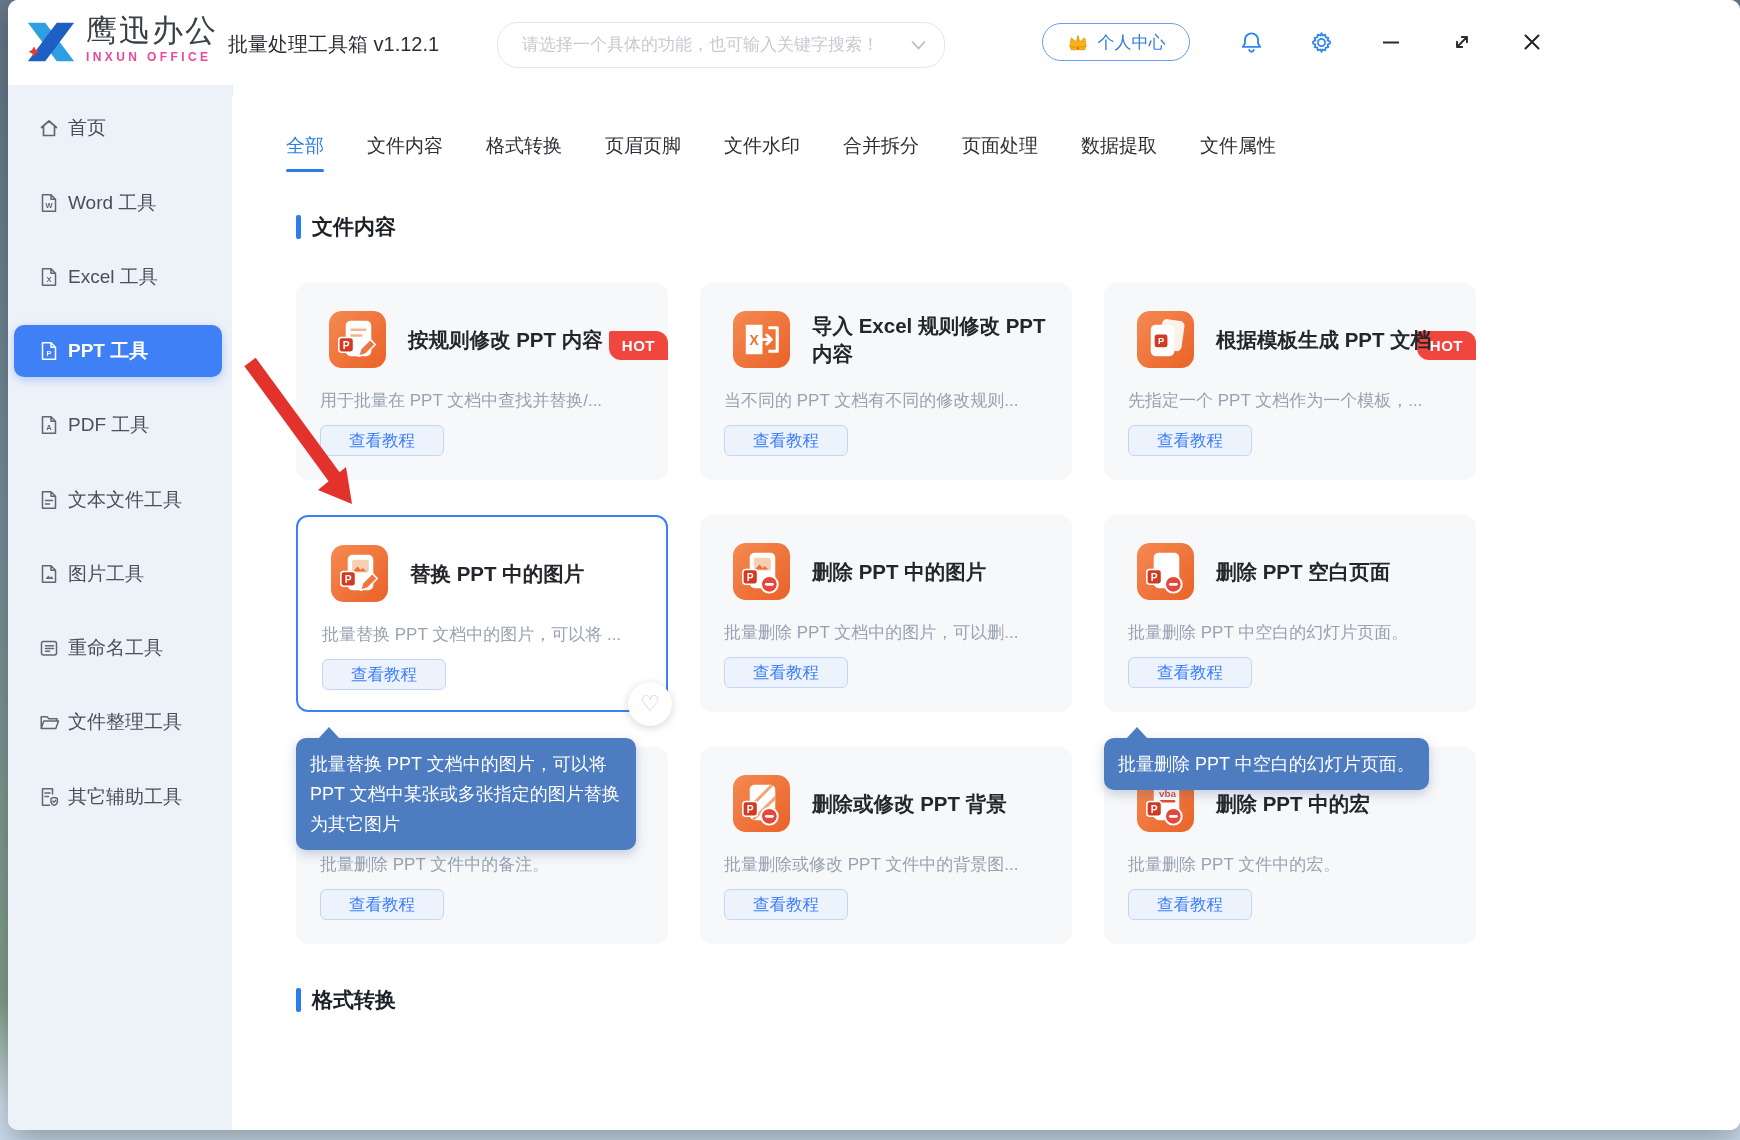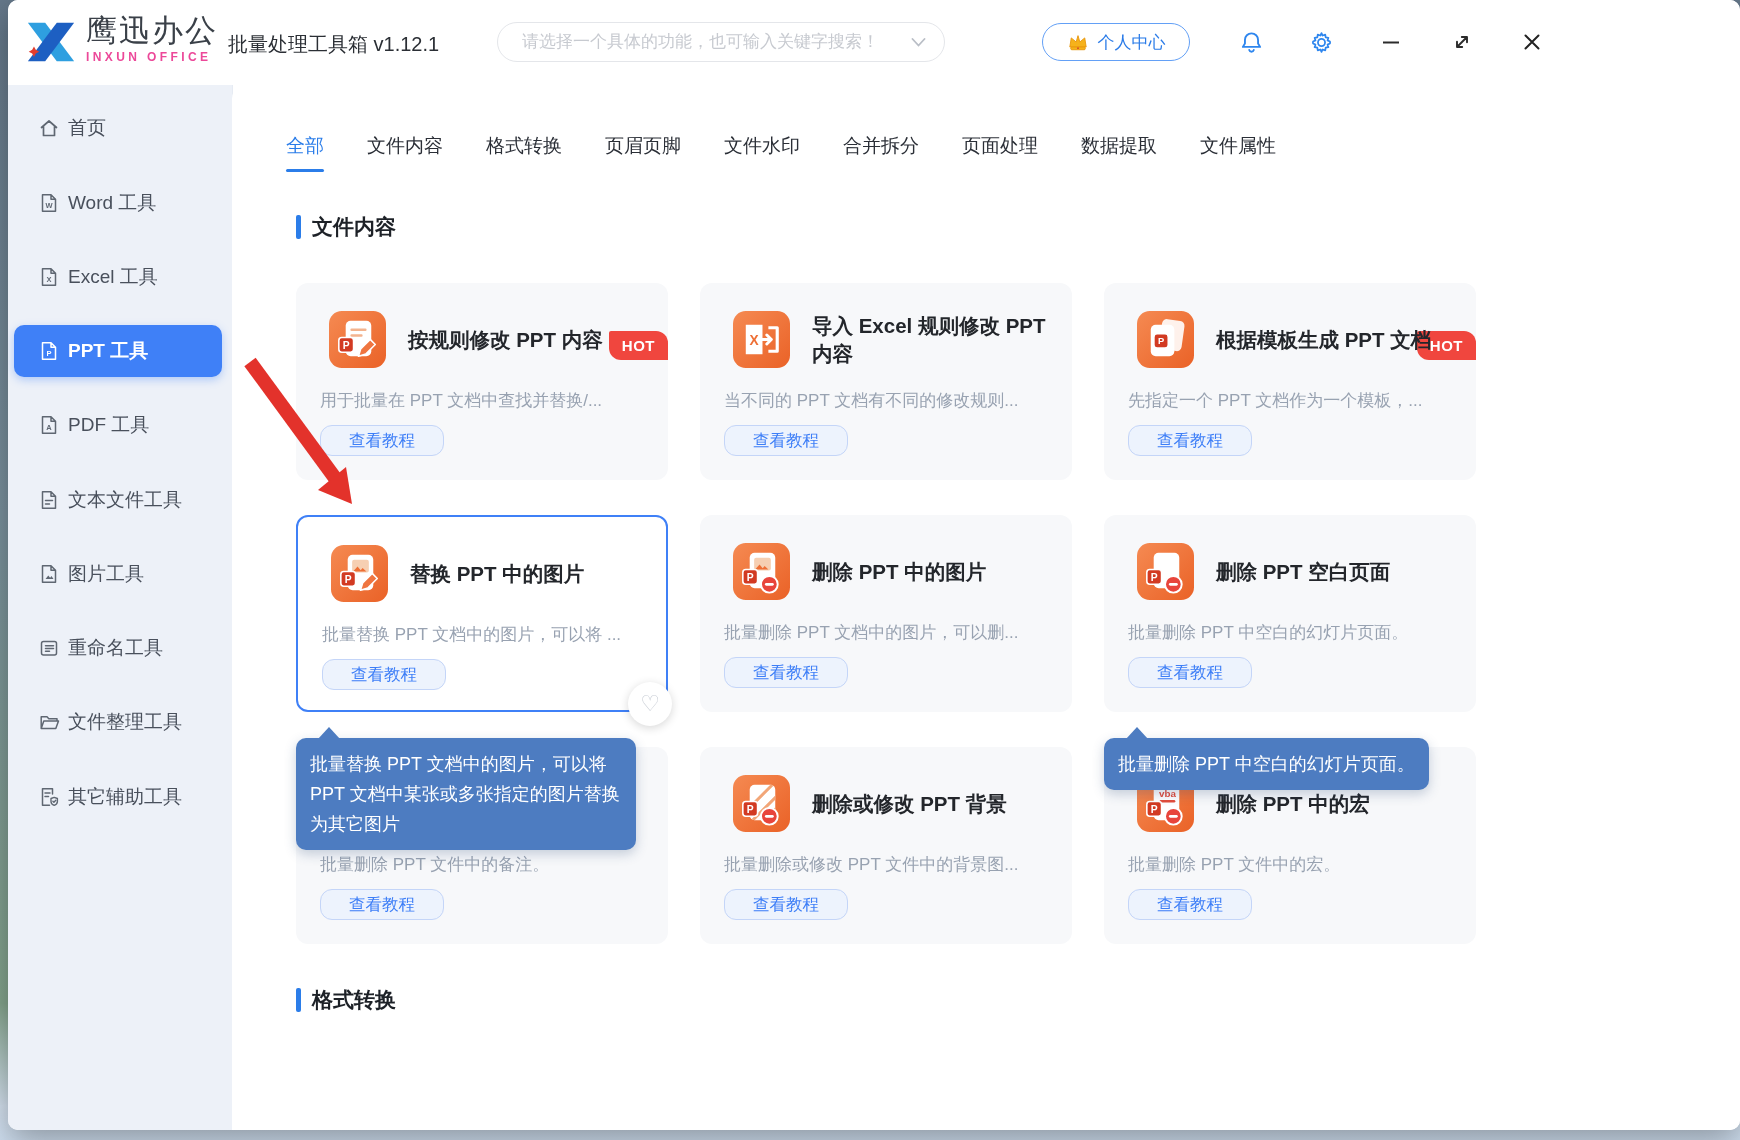--- a/index.html
+++ b/index.html
@@ -14,21 +14,21 @@
     overflow:hidden;
   }
   
   .titlebar{position:absolute;left:0;top:0;right:0;height:85px;background:#fff;}
   .logo{position:absolute;left:16px;top:15px;width:54px;height:54px;}
   .brand{position:absolute;left:78px;top:15px;line-height:1;}
   .brand-cn{font-size:31px;font-weight:normal;color:#3a4048;letter-spacing:2px;}
   .brand-en{margin-top:5px;font-size:12px;font-weight:bold;color:#ec4899;letter-spacing:3.4px;}
   .app-title{position:absolute;left:220px;top:31px;font-size:20px;color:#2b2f35;}
   .search{
-    position:absolute;left:489px;top:22px;width:448px;height:40px;box-sizing:border-box;
+    position:absolute;left:489px;top:22px;width:448px;height:46px;box-sizing:border-box;
     border:1px solid #e4e6ea;border-radius:21px;background:#fff;display:flex;align-items:center;
   }
   .search input{
     flex:1;border:none;outline:none;background:transparent;margin-left:22px;
     font-size:17px;color:#444;font-family:inherit;
   }
   .search input::placeholder{color:#c7cad0;}
   .search .chev{margin-right:18px;display:flex;align-items:center;}
   .user-pill{
     position:absolute;left:1034px;top:23px;width:148px;height:38px;box-sizing:border-box;
@@ -73,21 +73,21 @@
   .ctitle{
     position:absolute;left:112px;top:0;width:252px;height:114px;display:flex;align-items:center;
     font-size:20.5px;font-weight:bold;color:#23262b;line-height:28px;
   }
   .cdesc{
     position:absolute;left:24px;top:106px;right:18px;font-size:17px;color:#98a2b1;
     white-space:nowrap;overflow:hidden;text-overflow:ellipsis;
   }
   .cbtn{
     position:absolute;left:24px;top:142px;width:124px;height:31px;box-sizing:border-box;cursor:pointer;
-    background:#edf3fd;border:1px solid #c4d5f8;border-radius:12px;color:#3d7ef7;font-size:16.5px;font-family:inherit;
+    background:#edf3fd;border:1px solid #c4d5f8;border-radius:6px;color:#3d7ef7;font-size:16.5px;font-family:inherit;
     display:flex;align-items:center;justify-content:center;
   }
   
   .tooltip{
     position:absolute;background:#4d7cc1;color:#fff;border-radius:10px;padding:11px 14px;
     font-size:18px;line-height:30px;z-index:6;box-shadow:0 4px 12px rgba(40,70,120,.25);
   }
   .tooltip::before{
     content:"";position:absolute;top:-11px;left:22px;width:0;height:0;
     border-left:11px solid transparent;border-right:11px solid transparent;border-bottom:12px solid #4d7cc1;

